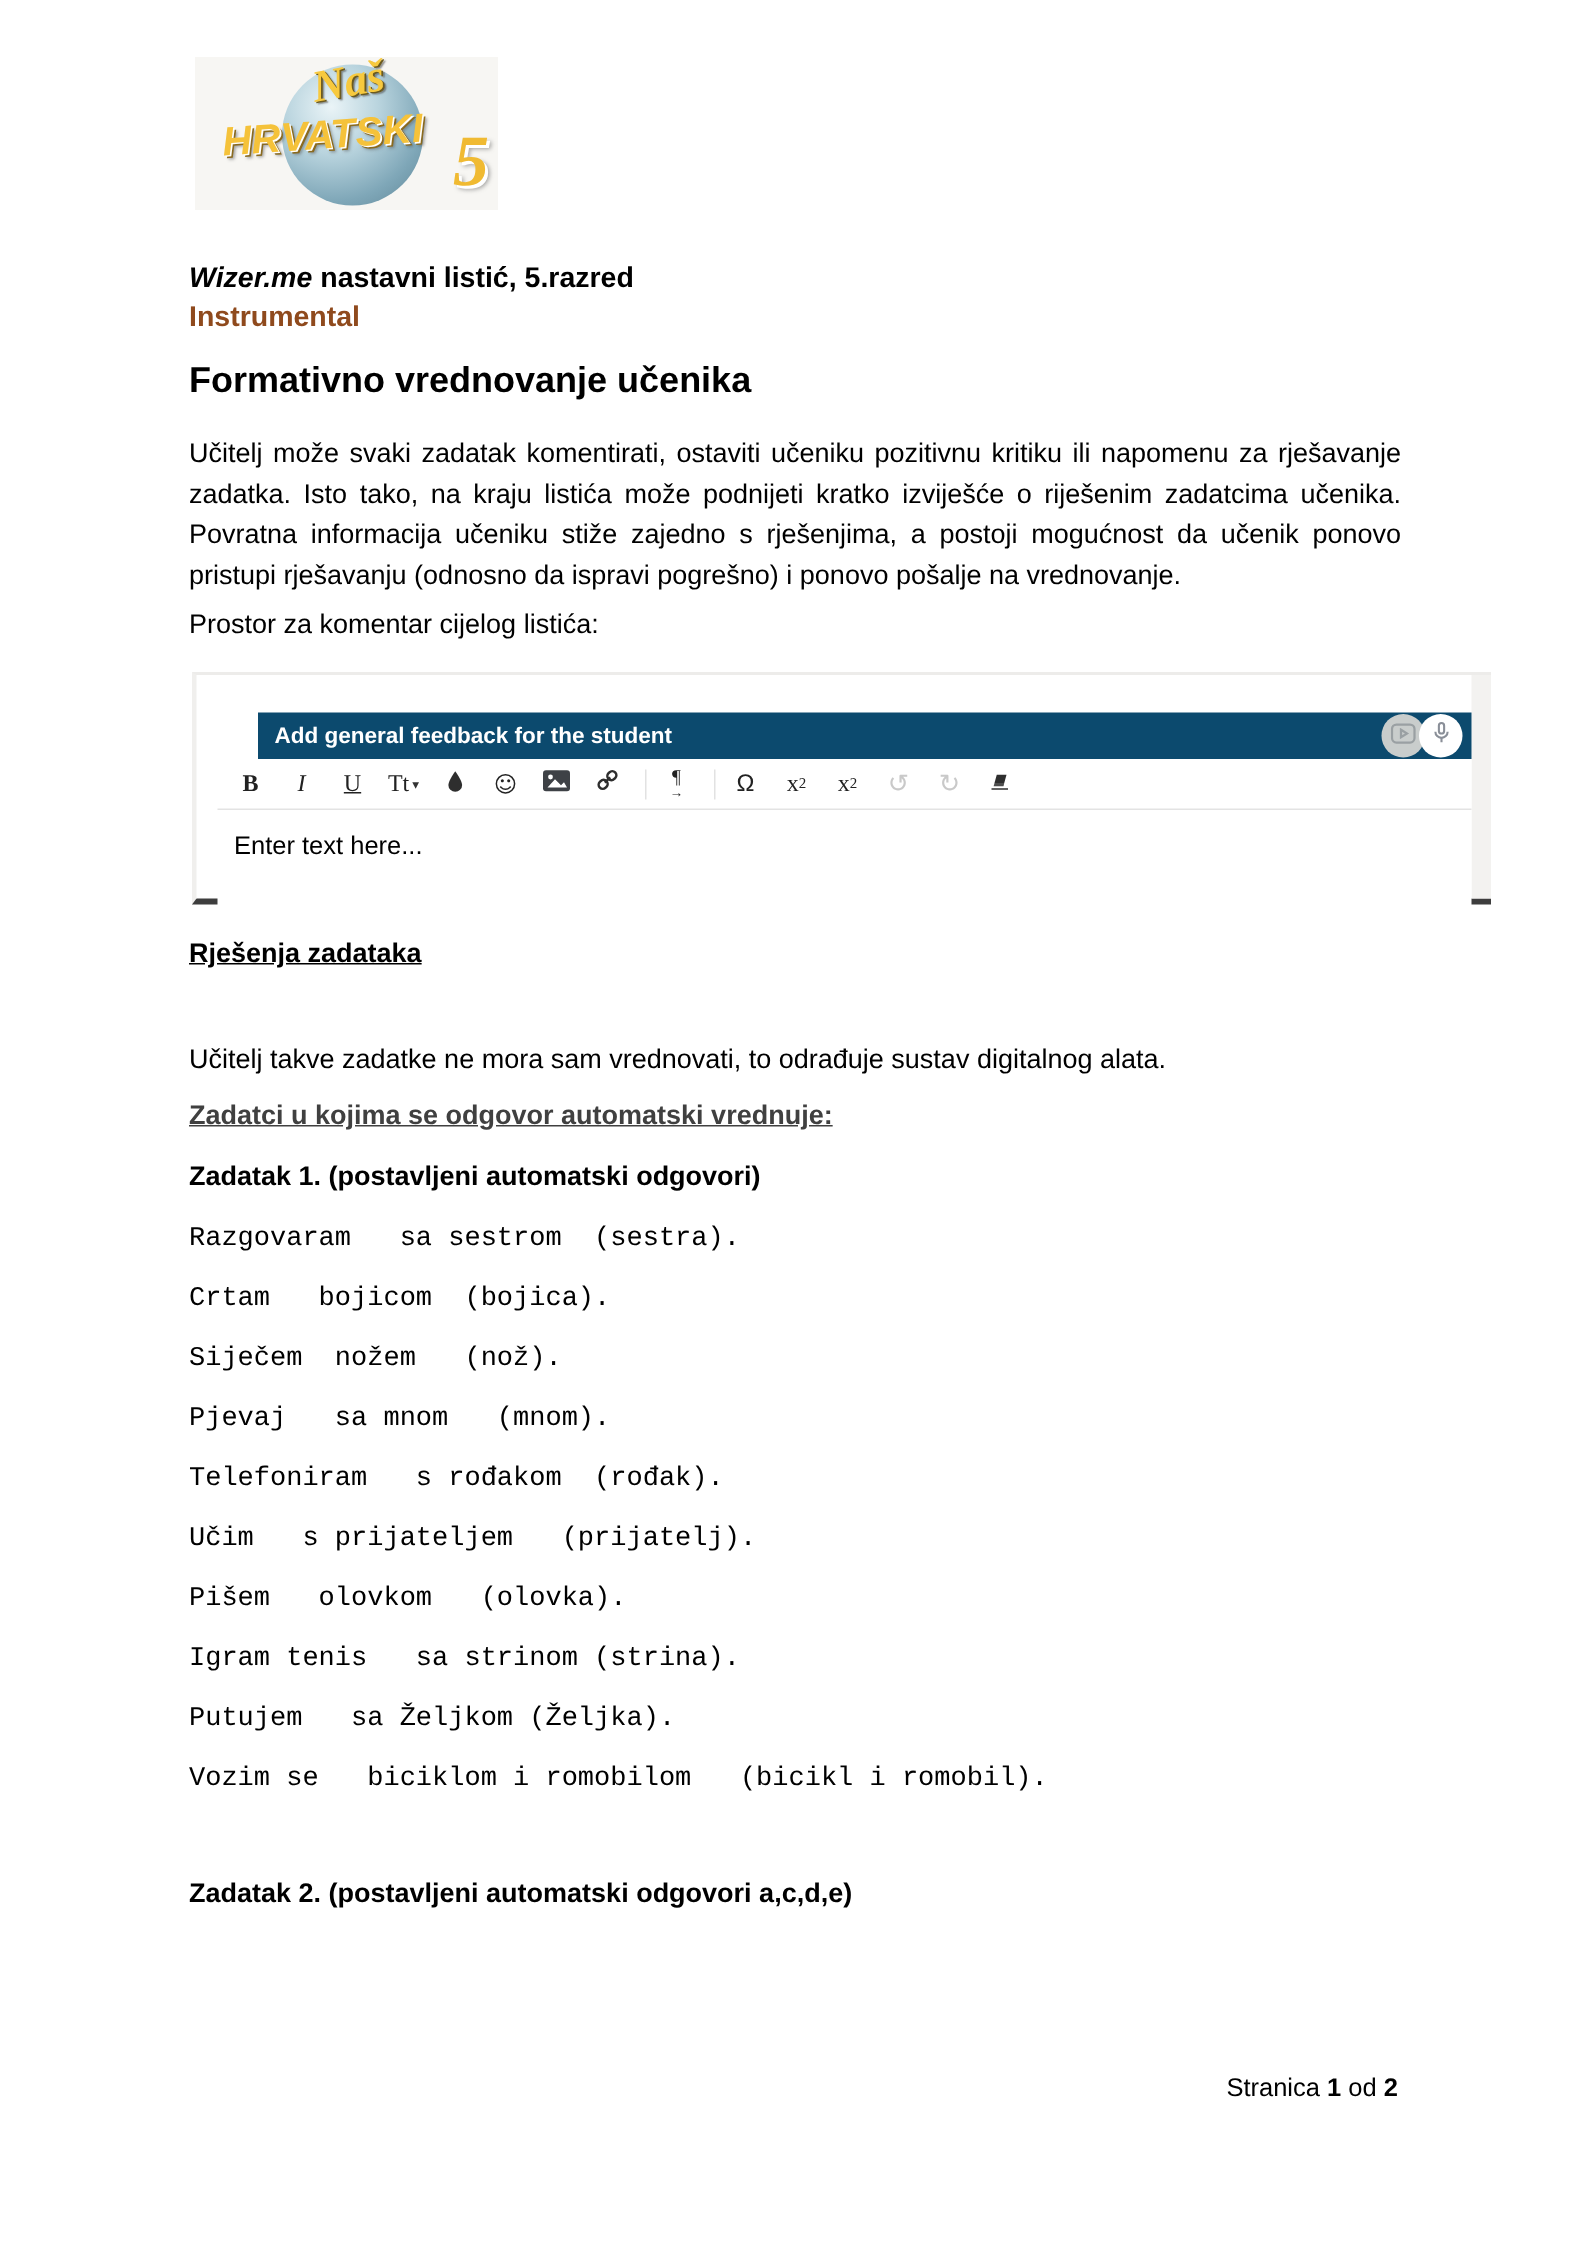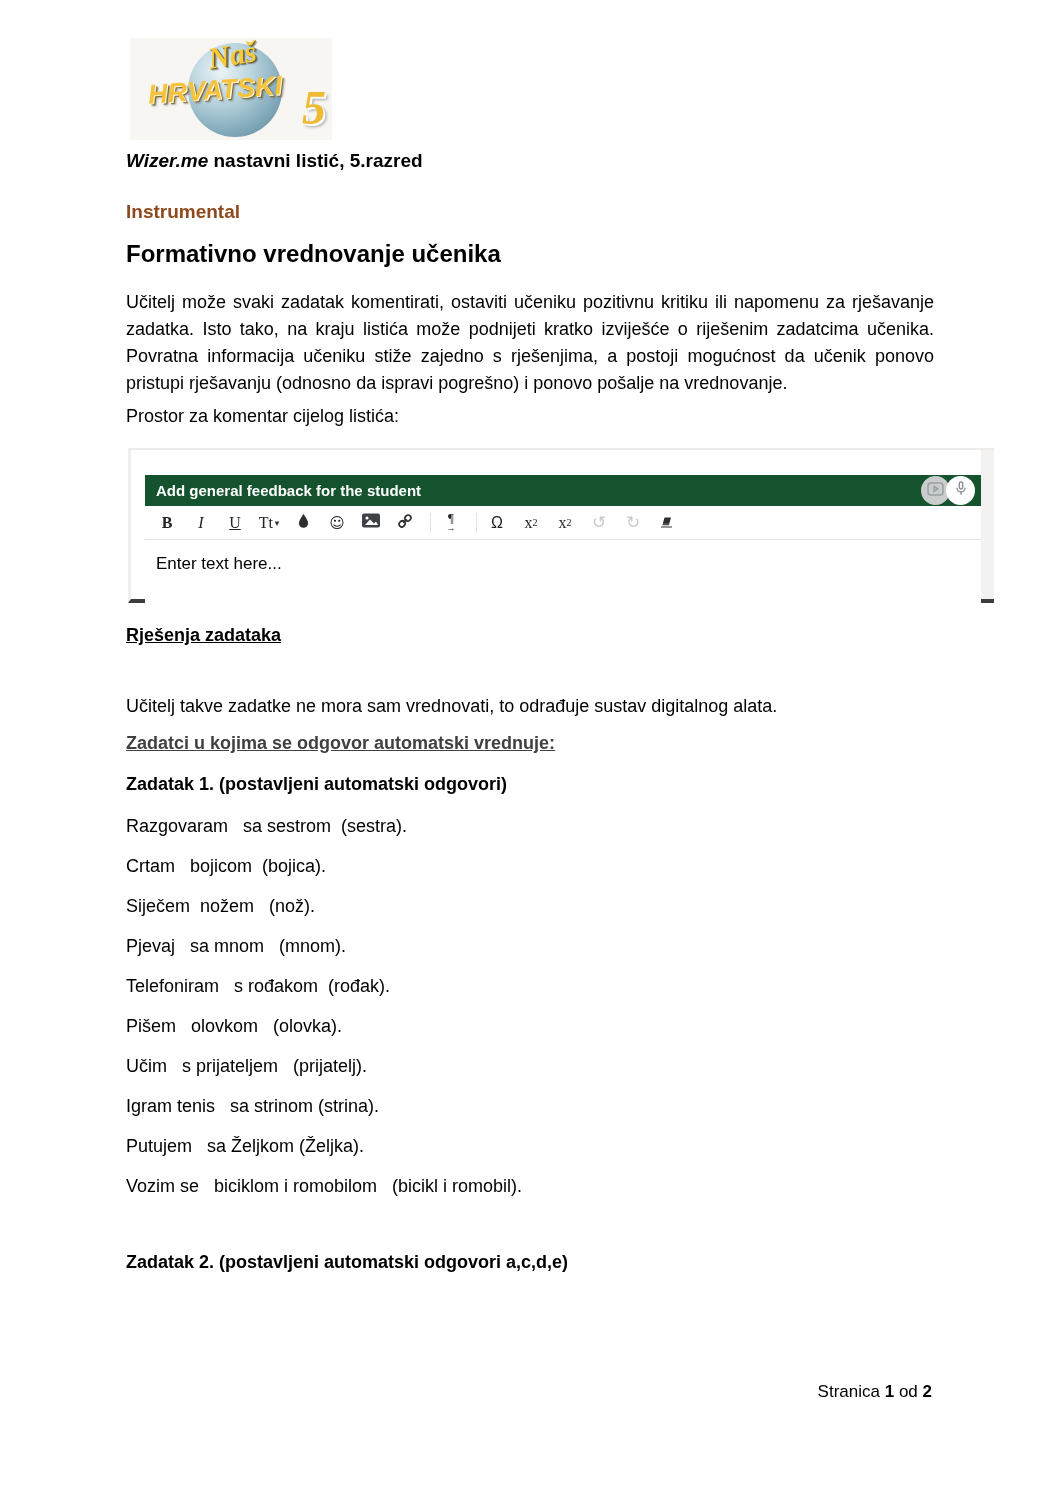--- a/index.html
+++ b/index.html
@@ -40,63 +40,64 @@
     text-shadow:1px 1px 0 #fff, 2px 2px 0 #8a6a1f, 3px 3px 2px rgba(90,90,90,.5);
   }
   .logo-five {
     position:absolute; right:6px; top:42px;
     font-family:"Liberation Serif", serif;
     font-style:italic; font-weight:bold; font-size:48px;
     color:#f0ba32;
     text-shadow:2px 2px 0 #fff, 3px 3px 3px rgba(90,90,90,.55);
   }
   
-  .doc-title { position:absolute; left:126px; top:150px; width:806px; font-size:19px; font-weight:bold; }
+  .doc-title { position:absolute; left:126px; top:175px; width:806px; font-size:19px; font-weight:bold; }
   .doc-title .it { font-style:italic; }
   .doc-subtitle { position:absolute; left:126px; top:201px; font-size:19px; font-weight:bold; color:#8f4a1d; }
   .doc-h1 { position:absolute; left:126px; top:240px; font-size:24px; font-weight:bold; }
   .doc-para {
     position:absolute; left:126px; top:289px; width:808px;
     font-size:18px; line-height:27px; text-align:justify;
   }
   .doc-comment-label { position:absolute; left:126px; top:406px; font-size:18px; }
   .sol-heading { position:absolute; left:126px; top:625px; font-size:18px; font-weight:bold; text-decoration:underline; }
   .sol-note1 { position:absolute; left:126px; top:665px; width:806px; font-size:18px; }
   .sol-note1 .it { font-style:italic; }
   .sol-note2 { position:absolute; left:126px; top:696px; width:806px; font-size:18px; }
   .sol-red {
     position:absolute; left:126px; top:733px; font-size:18px; font-weight:bold;
     color:#404040; text-decoration:underline;text-align:center;
   }
   .task1-heading { position:absolute; left:126px; top:774px; font-size:18px; font-weight:bold; }
   .task1-list { position:absolute; left:126px; top:806px; width:806px; font-size:18px; }
-  .task1-list .row { height:40px; line-height:40px; white-space:pre-wrap; }
+  .task1-list .row { height:40px; line-height:40px; white-space:pre-wrap;font-family:Liberation Mono, monospace; }
   .task2-heading { position:absolute; left:126px; top:1252px; font-size:18px; font-weight:bold; }
   .doc-footer { position:absolute; left:126px; top:1382px; width:806px; text-align:right; font-size:17px; }
   .doc-footer b { font-weight:bold; }
   
   .widget {
     position:absolute; left:128px; top:448px;
     width:866px; height:155px;
     background:#fff;
     border-top:2px solid #edecea;
     border-left:3px solid #f0efed;
     border-bottom:4px solid #3d3d3d;
   }
   .widget-rail {
     position:absolute; right:0; top:0; bottom:0; width:13px;
     background:#f3f2f0;
   }
   .widget-inner { position:absolute; left:14px; right:13px; top:25px; bottom:0; }
   .fb-header {
-    height:31px; background:#14532d;
+    height:31px; background:#0c4a6e;
     display:flex; align-items:center;
     padding:0 8px 0 11px;
     color:#fff; font-weight:bold; font-size:15px;
     position:relative;
+    margin-left:27px;
   }
   .fb-header-icons { position:absolute; right:6px; top:1px; display:flex; }
   .circle-btn {
     width:29px; height:29px; border-radius:50%;
     display:flex; align-items:center; justify-content:center;
   }
   .circle-video { background:#c9cdcc; margin-right:-4px; z-index:1; }
   .circle-mic { background:#ffffff; z-index:2; }
   .fb-toolbar {
     height:34px; background:#fff; border-bottom:1px solid #e3e3e3;
@@ -251,22 +252,22 @@
   <div class="sol-note2">Učitelj takve zadatke ne mora sam vrednovati, to odrađuje sustav digitalnog alata.</div>
   <div class="sol-red">Zadatci u kojima se odgovor automatski vrednuje:</div>
 
   <div class="task1-heading">Zadatak 1. (postavljeni automatski odgovori)</div>
   <div class="task1-list">
     <div class="row">Razgovaram   sa sestrom  (sestra).</div>
     <div class="row">Crtam   bojicom  (bojica).</div>
     <div class="row">Siječem  nožem   (nož).</div>
     <div class="row">Pjevaj   sa mnom   (mnom).</div>
     <div class="row">Telefoniram   s rođakom  (rođak).</div>
+    <div class="row">Učim   s prijateljem   (prijatelj).</div>
     <div class="row">Pišem   olovkom   (olovka).</div>
-    <div class="row">Učim   s prijateljem   (prijatelj).</div>
     <div class="row">Igram tenis   sa strinom (strina).</div>
     <div class="row">Putujem   sa Željkom (Željka).</div>
     <div class="row">Vozim se   biciklom i romobilom   (bicikl i romobil).</div>
   </div>
 
   <div class="task2-heading">Zadatak 2. (postavljeni automatski odgovori a,c,d,e)</div>
 
   <div class="doc-footer">
     <span>Stranica </span><b>1</b><span> od </span><b>2</b>
   </div>

